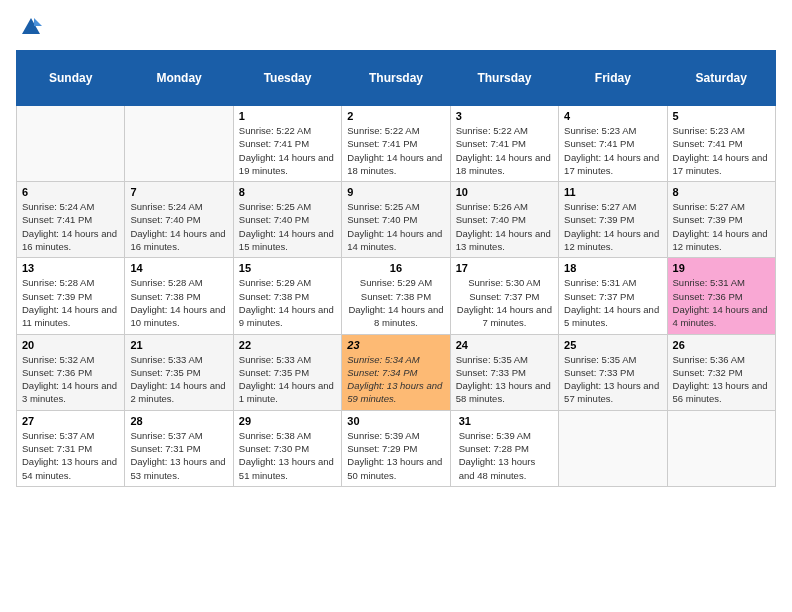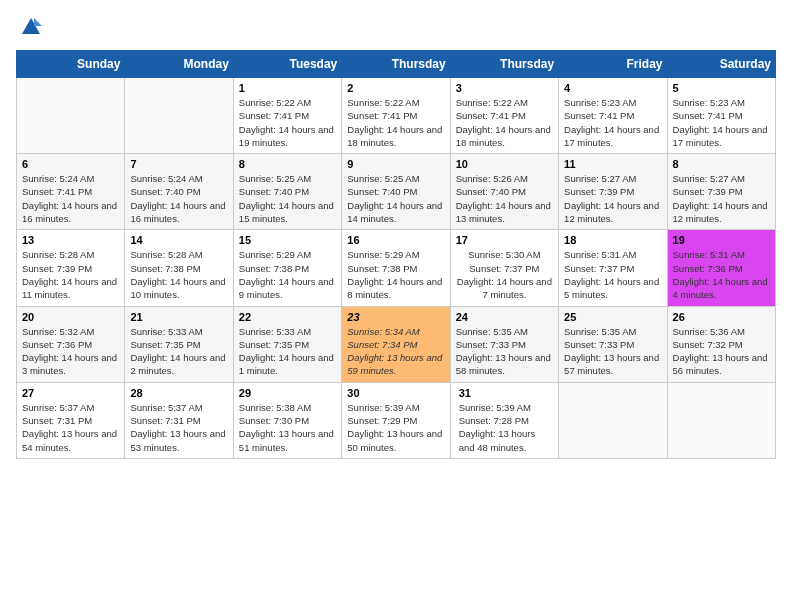--- a/index.html
+++ b/index.html
@@ -57,22 +57,22 @@
     .calendar {
       width: 100%;
       border-collapse: collapse;
       border: 1px solid #ccc;
     }
     .calendar th {
       background-color: #1a5ea8;
       color: #fff;
       font-size: 12px;
       font-weight: bold;
-      padding: 6px 4px;
-      text-align: right;
+      padding: 20px 4px;
+      text-align: center;
       border: 1px solid #1a5ea8;
     }
     .calendar td {
       vertical-align: top;
       border: 1px solid #ccc;
       padding: 4px 5px;
       width: 108px;
       min-height: 80px;
       background: #fff;
       font-size: 10px;
@@ -223,39 +223,39 @@
           <div class="day-info" style="white-space: pre-line;">Sunrise: 5:28 AM
 Sunset: 7:38 PM
 Daylight: 14 hours and 10 minutes.</div>
         </td>
         <td style="background: rgb(255, 255, 255);">
           <span class="day-number">15</span>
           <div class="day-info" style="white-space: pre-line;">Sunrise: 5:29 AM
 Sunset: 7:38 PM
 Daylight: 14 hours and 9 minutes.</div>
         </td>
-        <td style="background: rgb(255, 255, 255);">
+        <td style="background: rgb(255, 255, 255); text-align: center;">
           <span class="day-number">16</span>
           <div class="day-info" style="white-space: pre-line;">Sunrise: 5:29 AM
 Sunset: 7:38 PM
 Daylight: 14 hours and 8 minutes.</div>
         </td>
         <td style="background: rgb(255, 255, 255);">
           <span class="day-number">17</span>
           <div class="day-info" style="white-space: pre-line; text-align: center;">Sunrise: 5:30 AM
 Sunset: 7:37 PM
 Daylight: 14 hours and 7 minutes.</div>
         </td>
         <td style="background: rgb(255, 255, 255);">
           <span class="day-number">18</span>
           <div class="day-info" style="white-space: pre-line;">Sunrise: 5:31 AM
 Sunset: 7:37 PM
 Daylight: 14 hours and 5 minutes.</div>
         </td>
-        <td style="background: #d946ef;">
+        <td style="background: #f9a8d4;">
           <span class="day-number">19</span>
           <div class="day-info" style="white-space: pre-line;">Sunrise: 5:31 AM
 Sunset: 7:36 PM
 Daylight: 14 hours and 4 minutes.</div>
         </td>
       </tr>
       <tr>
         <td style="background: rgb(245, 245, 245);">
           <span class="day-number">20</span>
           <div class="day-info" style="white-space: pre-line;">Sunrise: 5:32 AM

